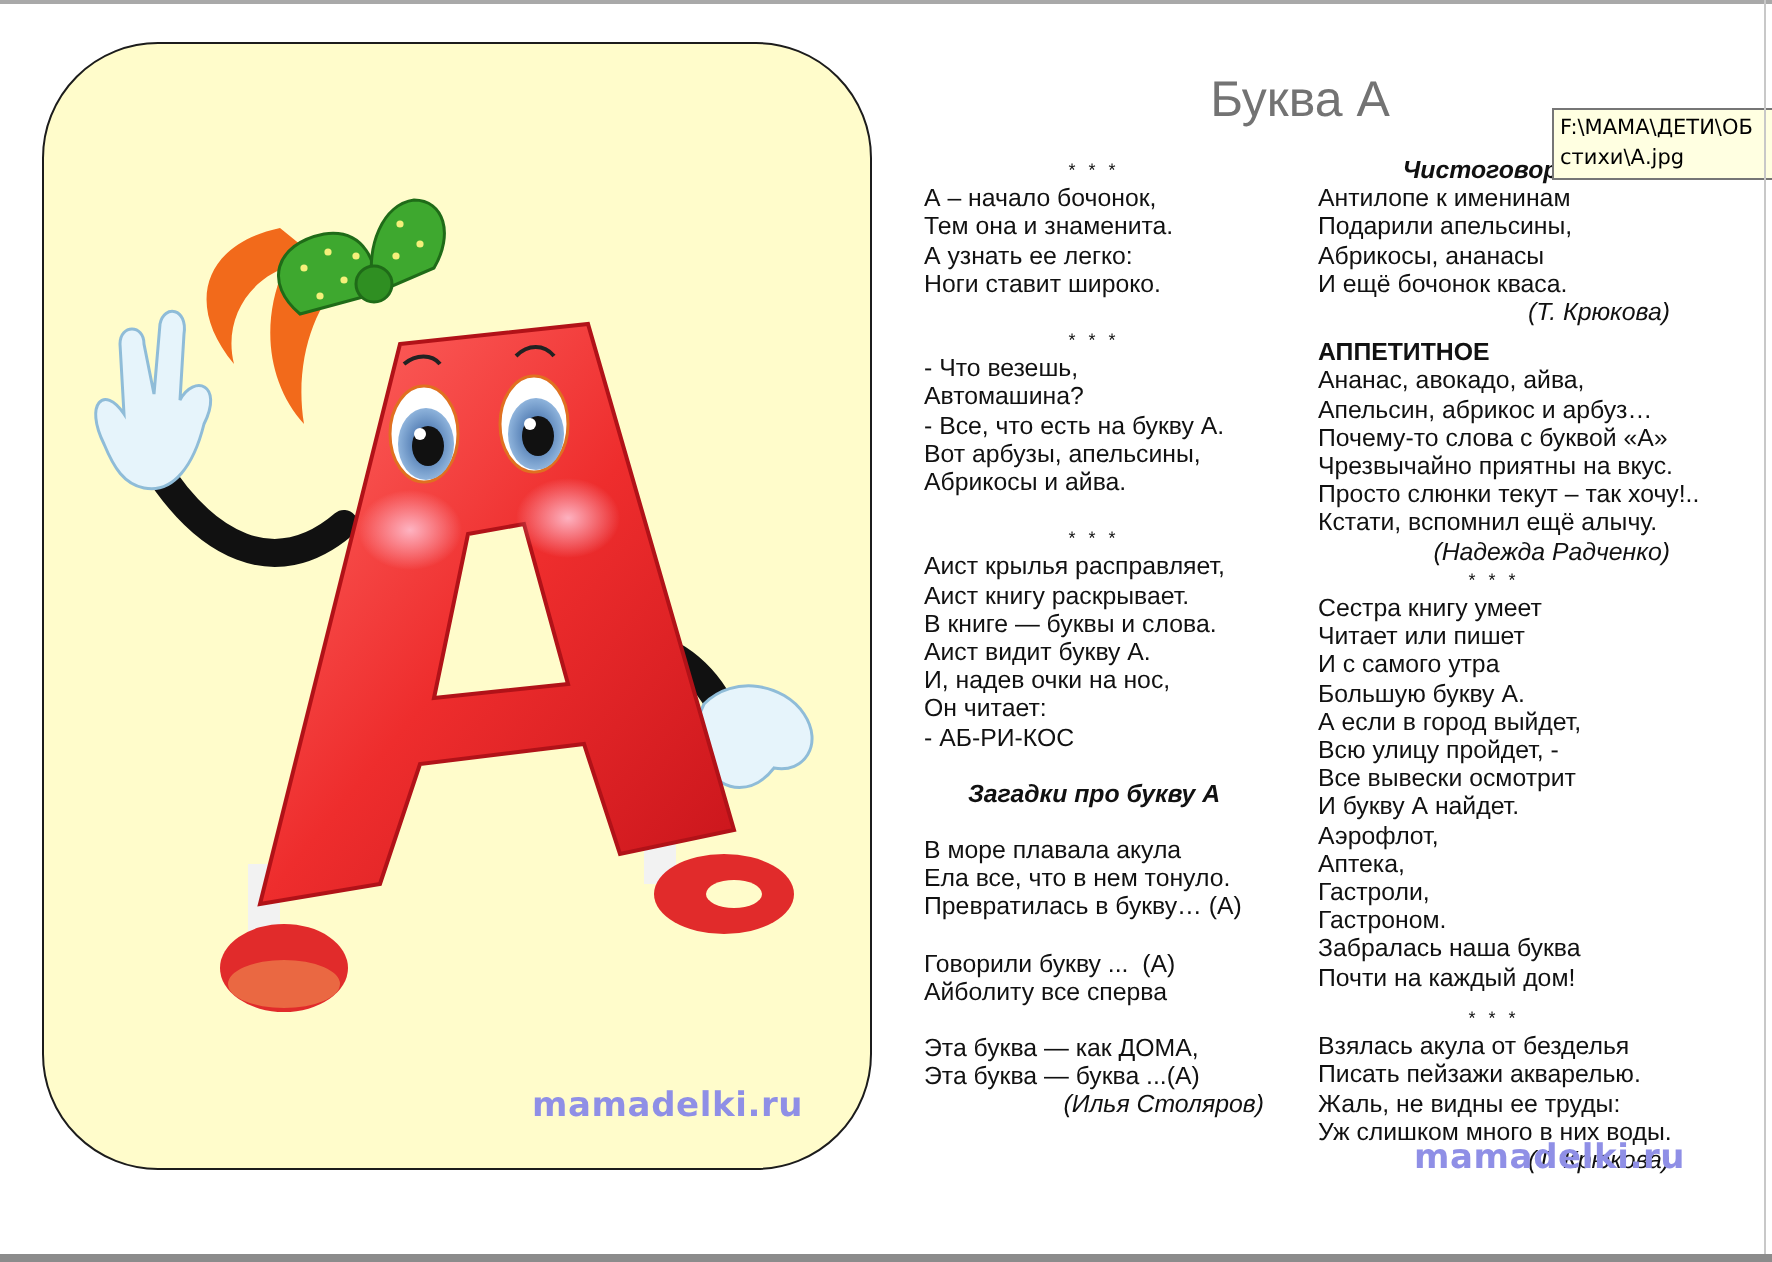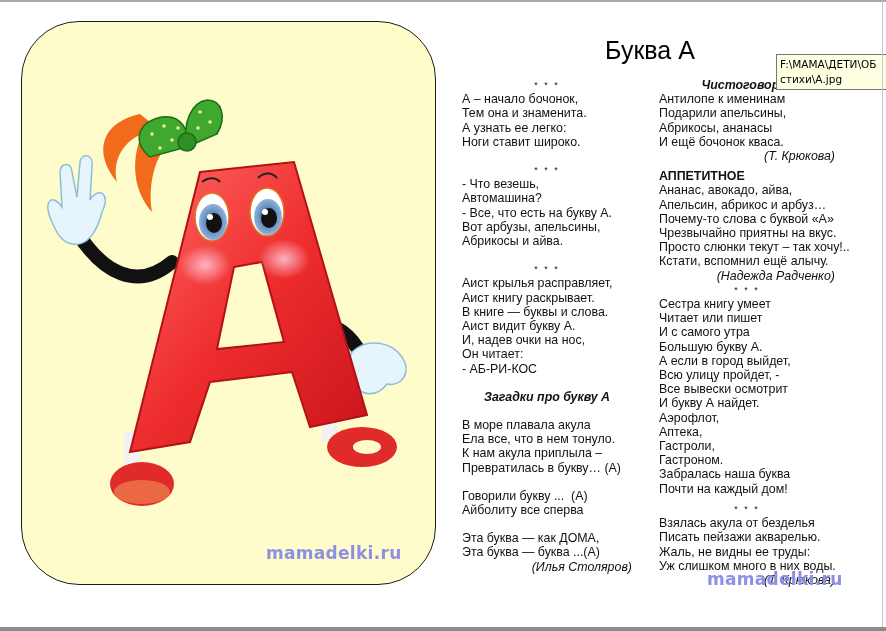--- a/index.html
+++ b/index.html
@@ -21,21 +21,21 @@
   .card svg { position: absolute; left: 0; top: 0; }
   .watermark {
     position: absolute; font-family: "DejaVu Sans", sans-serif; font-weight: bold;
     font-size: 17px; color: #8f8fe6; letter-spacing: 0.3px;
   }
   .wm-left { left: 266px; top: 541px; }
   .wm-right { left: 707px; top: 567px; }
 
   .title {
     position: absolute; left: 560px; top: 34px; width: 180px; text-align: center;
-    font-size: 25px; color: #000000;
+    font-size: 25px; color: #737373;
   }
   .col { position: absolute; font-size: 12.4px; line-height: 14.2px; color: #111; }
   .col .line { white-space: pre; display: block; }
   .stars { text-align: center; font-size: 9px; letter-spacing: 2px; }
   .heading-it { font-weight: bold; font-style: italic; text-align: center; }
   .heading-b { font-weight: bold; text-align: left; }
   .author { font-style: italic; text-align: right; }
   .gap { height: 14px; }
 
   .tooltip {
@@ -146,21 +146,20 @@
       <div class="line ">В книге — буквы и слова.</div>
       <div class="line ">Аист видит букву А.</div>
       <div class="line ">И, надев очки на нос,</div>
       <div class="line ">Он читает:</div>
       <div class="line ">- АБ-РИ-КОС</div>
       <div class="gap"></div>
       <div class="line heading-it">Загадки про букву А</div>
       <div class="gap"></div>
       <div class="line ">В море плавала акула</div>
       <div class="line ">Ела все, что в нем тонуло.</div>
-      <div class="line ">К нам акула приплыла –</div>
       <div class="line ">Превратилась в букву… (А)</div>
       <div class="gap"></div>
       <div class="line ">Говорили букву ...  (А)</div>
       <div class="line ">Айболиту все сперва</div>
       <div class="gap"></div>
       <div class="line ">Эта буква — как ДОМА,</div>
       <div class="line ">Эта буква — буква ...(А)</div>
       <div class="line author">(Илья Столяров)</div>
     </div>
   <div class="col" id="col-right" style="left:659px; top:76px; width:176px;">

